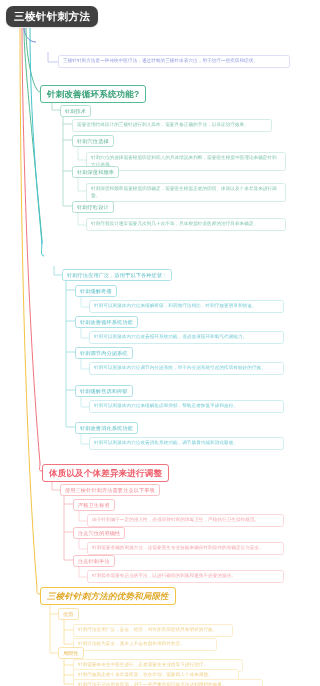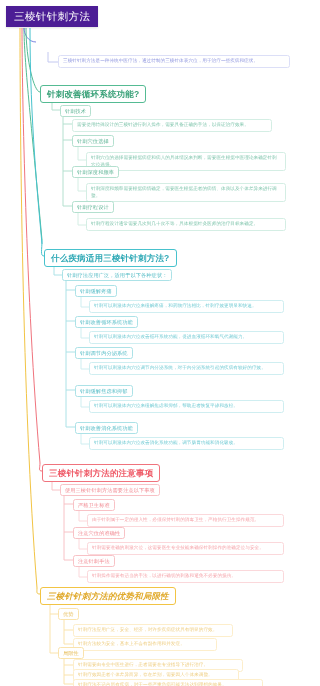--- a/index.html
+++ b/index.html
@@ -29,26 +29,26 @@
     width: 300px;
     height: 686px;
     pointer-events: none;
   }
 
   
   .root-node {
     position: absolute;
     left: 6px;
     top: 6px;
-    background: #4c1d95;
+    background: #404040;
     color: #ffffff;
-    border-radius: 0;
+    border-radius: 7px;
     padding: 4px 8px;
     font-size: 10.5px;
-    font-weight: normal;
+    font-weight: bold;
     letter-spacing: 0.4px;
     line-height: 1.2;
     white-space: nowrap;
     box-shadow: 0 1px 2px rgba(0,0,0,0.12);
   }
 
   
   .topic {
     position: absolute;
     border-radius: 3px;
@@ -182,40 +182,39 @@
 
   <div class="sub c2" style="left:72px; top:135px;">针刺穴位选择</div>
   <div class="leaf c2" style="left:86px; top:152px; width:200px;">针刺穴位的选择需要根据病症和病人的具体情况来判断，需要医生根据中医理论来确定针刺穴位选择。</div>
 
   <div class="sub c2" style="left:72px; top:166px;">针刺深度和频率</div>
   <div class="leaf c2" style="left:86px; top:183px; width:200px;">针刺深度和频率需要根据病情确定，需要医生根据患者的病情、体质以及个体差异来进行调整。</div>
 
   <div class="sub c2" style="left:72px; top:201px;">针刺疗程设计</div>
   <div class="leaf c2" style="left:86px; top:218px; width:200px;">针刺疗程设计通常需要几次到几十次不等，具体根据针灸医师的治疗目标来确定。</div>
 
-  <div class="topic c3" style="left:44px; top:249px;">什么疾病适用三棱针针刺方法?</div>
 
   <div class="sub c3" style="left:62px; top:269px;">针刺疗法应用广泛，适用于以下各种症状：</div>
 
   <div class="sub c3" style="left:75px; top:285px;">针刺缓解疼痛</div>
   <div class="leaf c3" style="left:89px; top:300px; width:195px;">针刺可以刺激体内穴位来缓解疼痛，和药物疗法相比，针刺疗效更明显和快速。</div>
 
   <div class="sub c3" style="left:75px; top:316px;">针刺改善循环系统功能</div>
   <div class="leaf c3" style="left:89px; top:331px; width:195px;">针刺可以刺激体内穴位改善循环系统功能，促进血液循环和氧气代谢能力。</div>
 
   <div class="sub c3" style="left:75px; top:347px;">针刺调节内分泌系统</div>
   <div class="leaf c3" style="left:89px; top:362px; width:195px;">针刺可以刺激体内穴位调节内分泌系统，对于内分泌系统引起的疾病有较好的疗效。</div>
 
   <div class="sub c3" style="left:75px; top:385px;">针刺缓解焦虑和抑郁</div>
   <div class="leaf c3" style="left:89px; top:400px; width:195px;">针刺可以刺激体内穴位来缓解焦虑和抑郁，帮助患者恢复平静和放松。</div>
 
   <div class="sub c3" style="left:75px; top:422px;">针刺改善消化系统功能</div>
   <div class="leaf c3" style="left:89px; top:437px; width:195px;">针刺可以刺激体内穴位改善消化系统功能，调节肠胃功能和消化吸收。</div>
 
-  <div class="topic c4" style="left:42px; top:464px;">三棱针针刺方法的注意事项</div>
+  <div class="topic c4" style="left:42px; top:464px;">体质以及个体差异来进行调整</div>
 
   <div class="sub c4" style="left:60px; top:484px;">使用三棱针针刺方法需要注意以下事项</div>
 
   <div class="sub c4" style="left:73px; top:499px;">严格卫生标准</div>
   <div class="leaf c4" style="left:87px; top:514px; width:197px;">由于针刺属于一定的侵入性，必须保持针刺的消毒卫生，严格执行卫生操作规范。</div>
 
   <div class="sub c4" style="left:73px; top:527px;">注意穴位的准确性</div>
   <div class="leaf c4" style="left:87px; top:542px; width:197px;">针刺需要准确的刺激穴位，这需要医生专业技能来确保针刺操作的准确定位与安全。</div>
 
   <div class="sub c4" style="left:73px; top:555px;">注意针刺手法</div>

